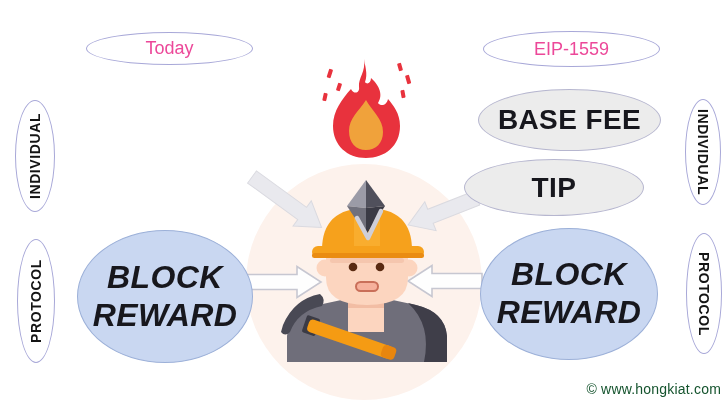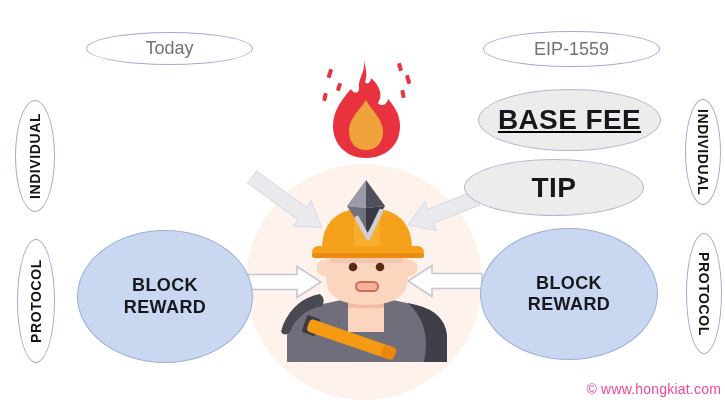--- a/index.html
+++ b/index.html
@@ -8,40 +8,40 @@
     font-family:"Liberation Sans", sans-serif;
   }
   .layer{position:absolute;left:0;top:0;}
   .ellipse{
     position:absolute;border-radius:50%;display:flex;align-items:center;justify-content:center;
     box-sizing:border-box;text-align:center;
   }
   .outline{background:#ffffff;border:1.4px solid #a8a8d8;}
   .gray{background:#ececec;border:1.4px solid #b6b6cf;}
   .blue{background:#c9d7f1;border:1.4px solid #9cb0d8;}
-  .header-label{font-size:18px;font-weight:400;color:#737373;}
+  .header-label{font-size:18px;font-weight:400;color:#ec4899;}
   .big-label{font-size:28px;font-weight:600;color:#17171d;letter-spacing:.4px;line-height:1.18;}
-  .big-label.wrap{font-size:18px;width:150px;}
+  .big-label.wrap{font-size:32px;width:150px;font-style:italic;}
   .side-label{font-size:14px;font-weight:600;color:#141414;letter-spacing:.6px;white-space:nowrap;}
   .rot-left{transform:rotate(-90deg);}
   .rot-right{transform:rotate(90deg);}
   
   .e-today{left:86px;top:32px;width:167px;height:33px;}
   .e-eip{left:483px;top:31px;width:177px;height:36px;text-align:right;}
   .e-fees{left:77px;top:86px;width:176px;height:129px;}
   .e-lblock{left:77px;top:230px;width:176px;height:133px;}
-  .e-basefee{left:478px;top:89px;width:183px;height:62px;text-decoration:underline;}
+  .e-basefee{left:478px;top:89px;width:183px;height:62px;}
   .e-tip{left:464px;top:159px;width:180px;height:57px;}
   .e-rblock{left:480px;top:228px;width:178px;height:132px;}
   .e-lind{left:15px;top:100px;width:40px;height:112px;}
   .e-lpro{left:17px;top:239px;width:38px;height:124px;}
   .e-rind{left:685px;top:99px;width:36px;height:106px;}
   .e-rpro{left:686px;top:233px;width:36px;height:121px;}
   .watermark{
-    position:absolute;right:4px;bottom:7px;font-size:14px;color:#ec4899;letter-spacing:.2px;
+    position:absolute;right:4px;bottom:7px;font-size:14px;color:#14532d;letter-spacing:.2px;
   }
 </style>
 </head>
 <body>
 
 <div id="canvas">
 
   <svg class="layer" width="725" height="404" viewBox="0 0 725 404">
     <circle cx="364" cy="282" r="118" fill="#fdf2ec"></circle>
     <polygon points="0,-7.5 62,-7.5 62,-15.5 86,0 62,15.5 62,7.5 0,7.5" transform="translate(252,177) rotate(36)" fill="#e9e9ee" stroke="#dadae0" stroke-width="1"></polygon>

